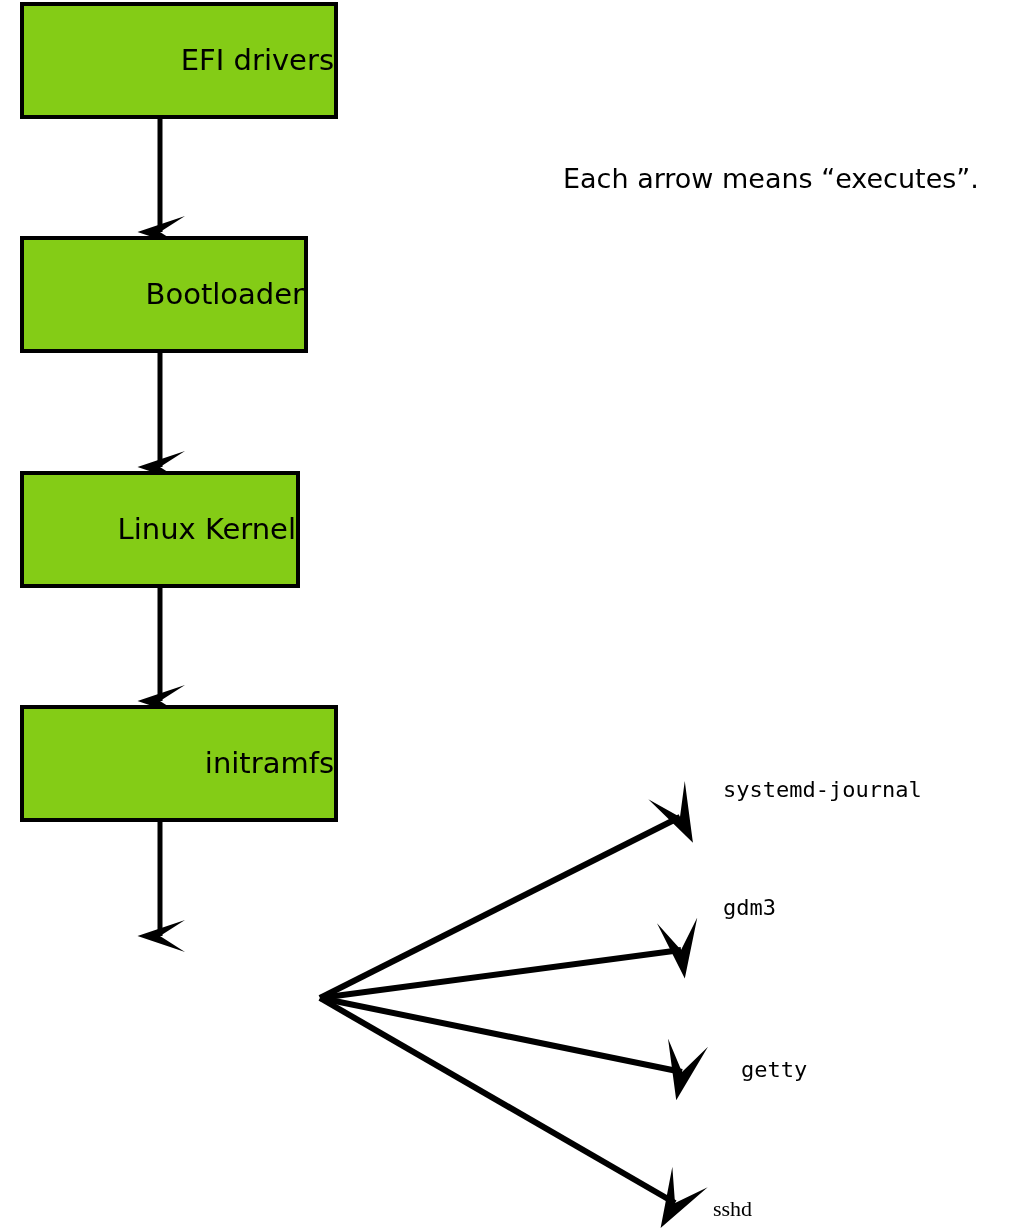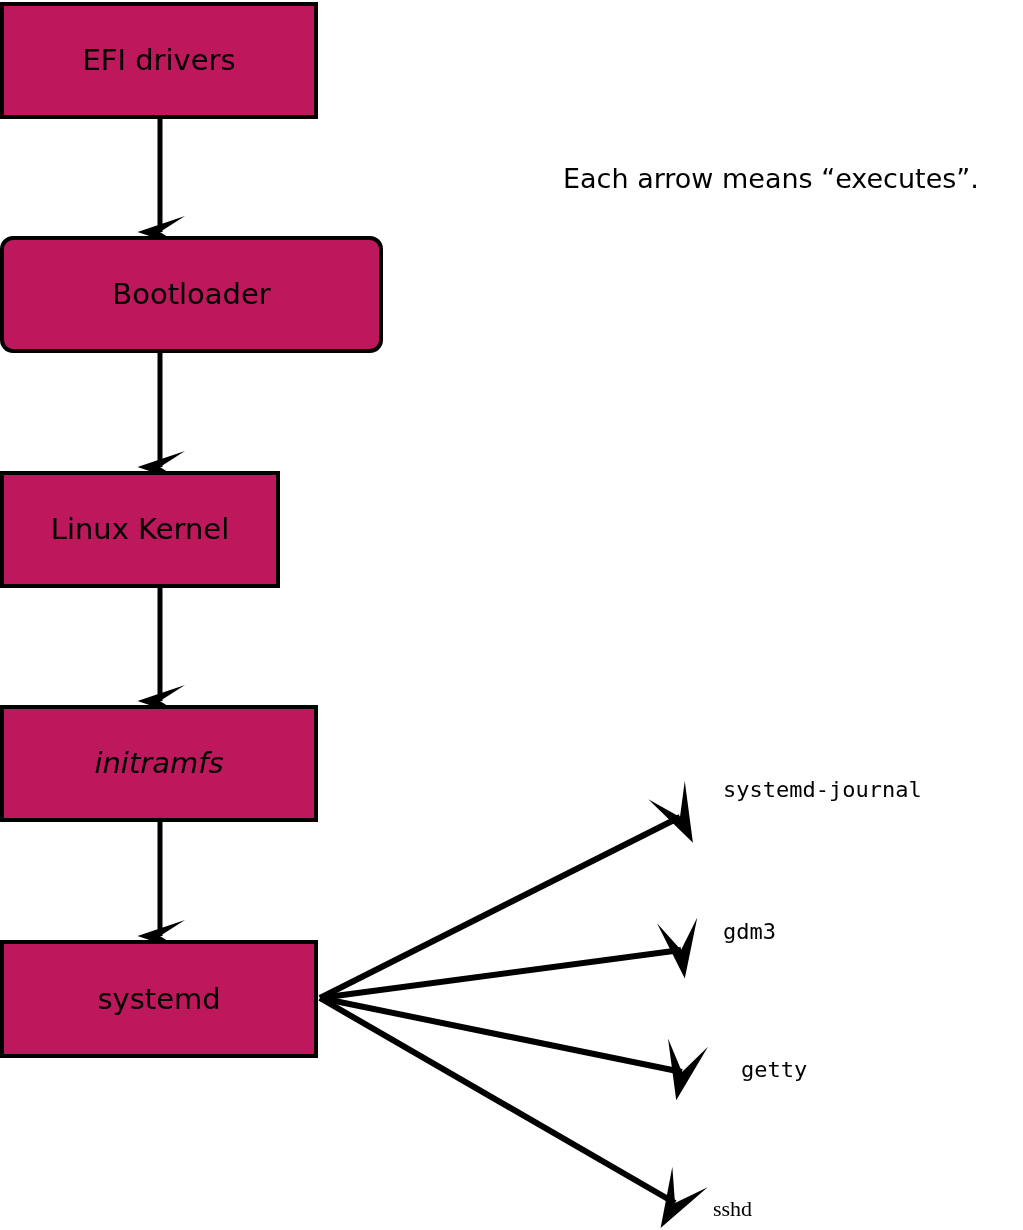--- a/index.html
+++ b/index.html
@@ -13,25 +13,26 @@
   #stage {
     position: relative;
     width: 1023px;
     height: 1230px;
     background: #ffffff;
     overflow: hidden;
   }
   .boot-box {
     position: absolute;
     box-sizing: border-box;
-    background: #be185d;
+    background: #84cc16;
     border: 4px solid #000000;
     display: flex;
     align-items: center;
-    justify-content: center;
+    justify-content: flex-end;
+    margin-left: 20px;
   }
   .boot-box-label {
     font-family: "DejaVu Sans", sans-serif;
     font-size: 29px;
     color: #000000;
     line-height: 1;
     letter-spacing: 0px;
     white-space: nowrap;
   }
   .note-text {
@@ -84,39 +85,36 @@
       <line x1="320" y1="998" x2="681" y2="950" stroke="#000000" stroke-width="6" marker-end="url(#headFan)"></line>
       <line x1="320" y1="998" x2="682" y2="1072" stroke="#000000" stroke-width="6" marker-end="url(#headFan)"></line>
       <line x1="320" y1="998" x2="675" y2="1203" stroke="#000000" stroke-width="6" marker-end="url(#headFan)"></line>
     </g>
   </svg>
 
   <div class="boot-box" style="left:0px; top:2px; width:318px; height:117px;">
     <span class="boot-box-label">EFI drivers</span>
   </div>
 
-  <div class="boot-box" style="left:0px; top:236px; width:383px; height:117px;border-radius:13px;">
+  <div class="boot-box" style="left:0px; top:236px; width:288px; height:117px;">
     <span class="boot-box-label">Bootloader</span>
   </div>
 
   <div class="boot-box" style="left:0px; top:471px; width:280px; height:117px;">
     <span class="boot-box-label">Linux Kernel</span>
   </div>
 
-  <div class="boot-box" style="left:0px; top:705px; width:318px; height:117px;font-style:italic;">
+  <div class="boot-box" style="left:0px; top:705px; width:318px; height:117px;">
     <span class="boot-box-label">initramfs</span>
   </div>
 
-  <div class="boot-box" style="left:0px; top:940px; width:318px; height:118px;">
-    <span class="boot-box-label">systemd</span>
-  </div>
 
   <div class="note-text" style="left:563px; top:163px;">Each arrow means “executes”.</div>
 
   <div class="proc-label" style="left:723px; top:777px;">systemd-journal</div>
 
-  <div class="proc-label" style="left:723px; top:919px;">gdm3</div>
+  <div class="proc-label" style="left:723px; top:895px;">gdm3</div>
 
   <div class="proc-label" style="left:723px; top:1057px;margin-left:18px;">getty</div>
 
   <div class="proc-label" style="left:713px; top:1196px;font-family:Liberation Serif, serif;">sshd</div>
 
 </div>
 
 </body></html>

